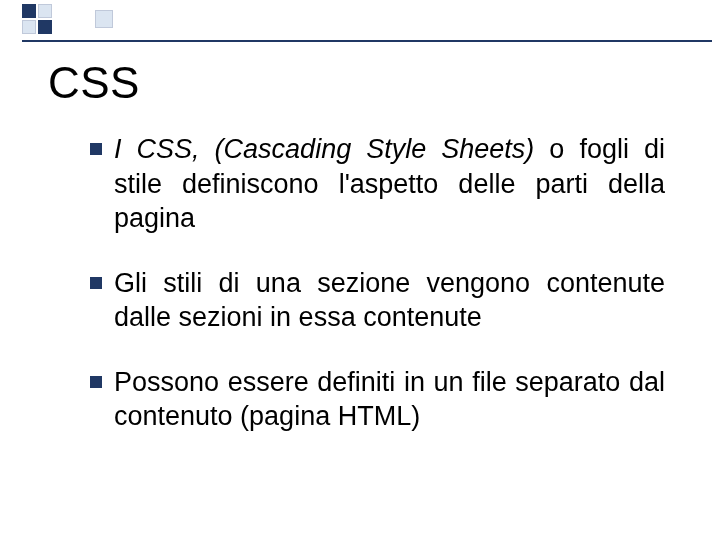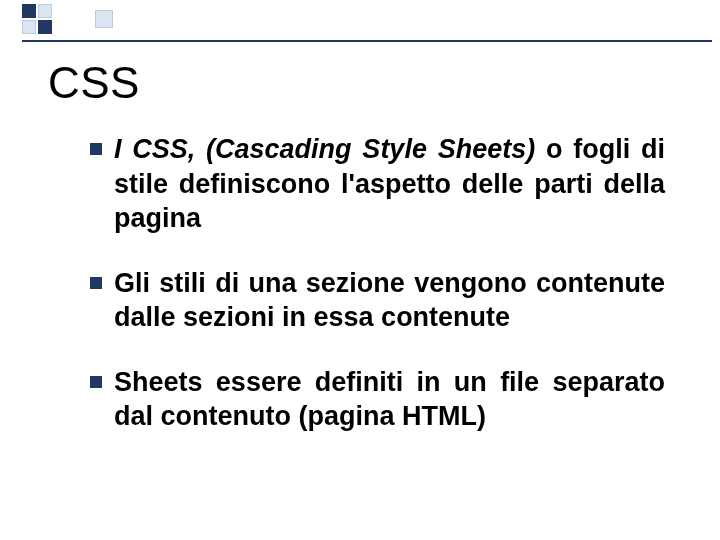--- a/index.html
+++ b/index.html
@@ -10,21 +10,21 @@
   .sq1 { left: 22px; top: 4px; background: #203864; }
   .sq2 { left: 38px; top: 4px; background: #dbe5f1; border: 1px solid #c0c9da; }
   .sq3 { left: 22px; top: 20px; background: #dbe5f1; border: 1px solid #c0c9da; }
   .sq4 { left: 38px; top: 20px; background: #203864; }
   .sq5 { left: 95px; top: 10px; width: 18px; height: 18px; background: #dbe5f1; border: 1px solid #c0c9da; }
   .hr { position: absolute; left: 22px; right: 8px; top: 40px; height: 0; border-top: 2px solid #203864; }
 
   .title { position: absolute; left: 48px; top: 58px; font-size: 44px; font-weight: 400; letter-spacing: 0.5px; }
 
   .content { position: absolute; left: 90px; right: 55px; top: 132px; }
-  .item { display: flex; margin-bottom: 30px; font-weight: bold; }
+  .item { display: flex; margin-bottom: 30px; }
   .bullet { flex: 0 0 auto; width: 12px; height: 12px; background: #203864; margin-top: 11px; margin-right: 12px; }
   .text { flex: 1; font-size: 27px; line-height: 1.28; text-align: justify; }
   .ital { font-style: italic; }
 </style>
 </head>
 <body>
 
 <div class="slide">
   <div class="decor">
     <div class="sq sq1"></div>
@@ -46,17 +46,17 @@
     </div>
     <div class="item">
       <div class="bullet"></div>
       <div class="text">
         <span class="ital"></span><span>Gli stili di una sezione vengono contenute dalle sezioni in essa contenute</span>
       </div>
     </div>
     <div class="item">
       <div class="bullet"></div>
       <div class="text">
-        <span class="ital"></span><span>Sheets essere definiti in un file separato dal contenuto (pagina HTML)</span>
+        <span class="ital"></span><span>Possono essere definiti in un file separato dal contenuto (pagina HTML)</span>
       </div>
     </div>
   </div>
 </div>
 
 </body></html>

